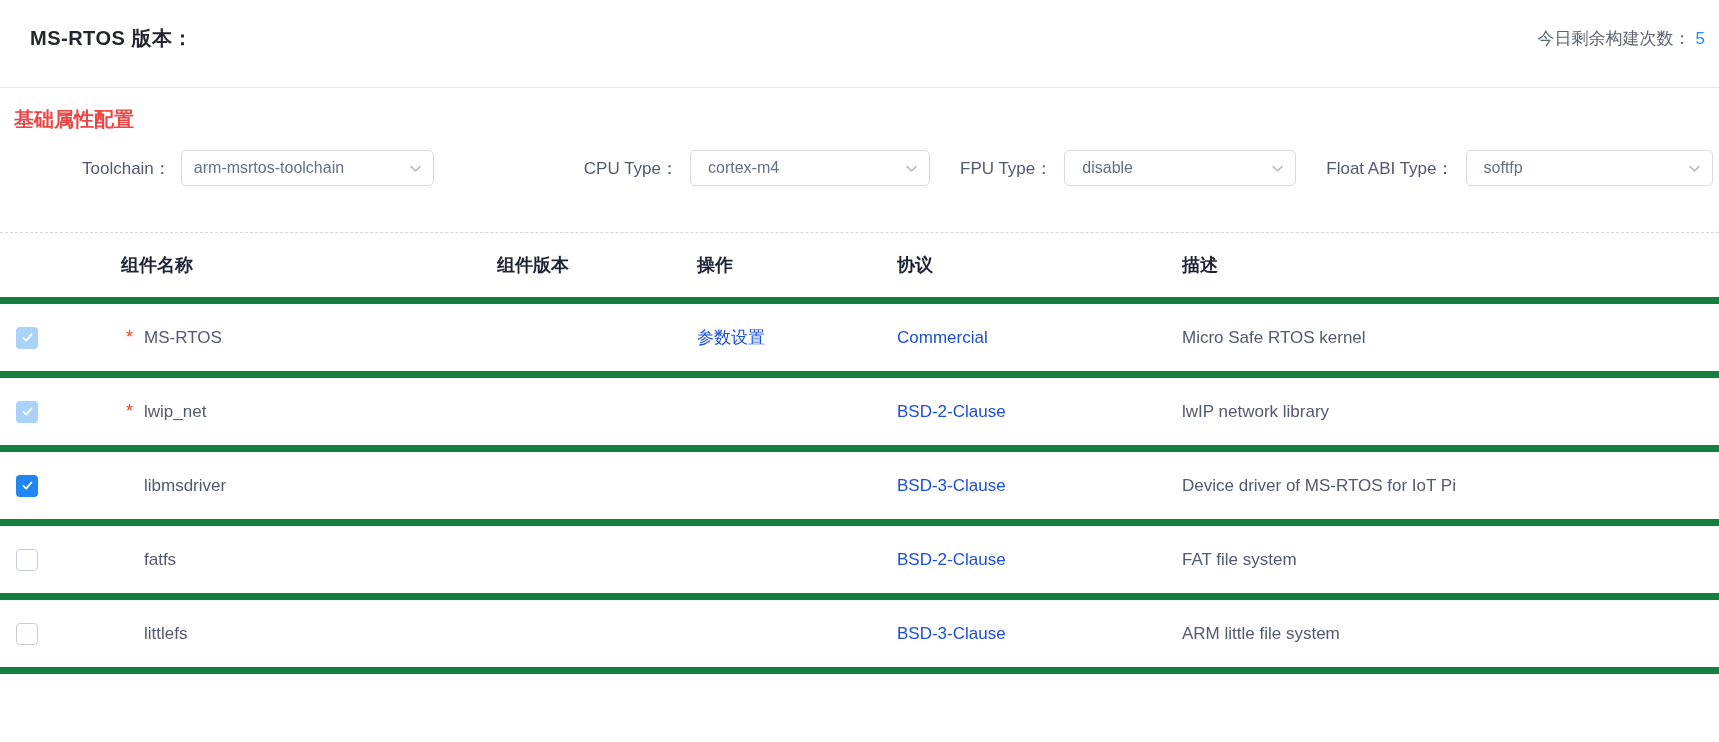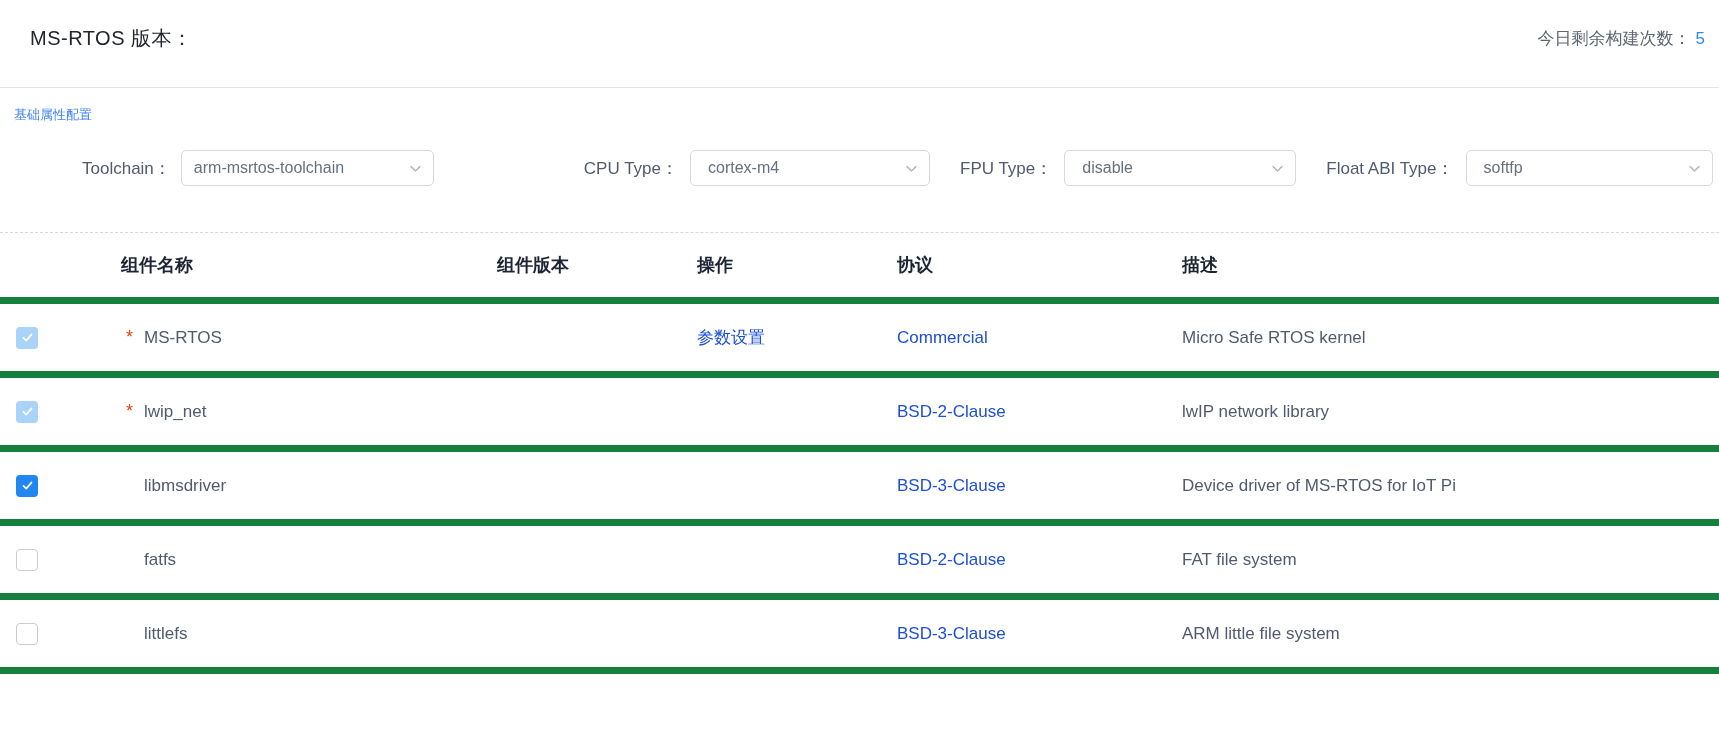--- a/index.html
+++ b/index.html
@@ -11,39 +11,39 @@
   }
 
   
   .topbar {
     height: 88px;
     border-bottom: 1px solid #e1e4e9;
     display: flex; align-items: flex-start;
     padding: 18px 14px 0 30px;
   }
   .topbar-label {
-    font-size: 20px; font-weight: 400; color: #23262d;
+    font-size: 20px; font-weight: 700; color: #23262d;
     line-height: 40px; letter-spacing: 0.5px;
   }
   .select {
     height: 40px; border: 1px solid #d7dbe0; border-radius: 5px;
     background: #fff; display: flex; align-items: center;
     padding: 0 10px 0 17px; color: #66707e; font-size: 16px;
     cursor: pointer; position: relative;
   }
   .select .value { white-space: nowrap; overflow: hidden; }
   .select .arrow { margin-left: auto; flex: 0 0 auto; padding-left: 6px; display: flex; }
   .version-select { width: 282px; margin-left: 14px; }
   .quota { margin-left: auto; font-size: 17px; color: #5c6570; line-height: 42px; }
   .quota .num { color: #2d8cf0; margin-left: 5px; }
 
   
   .section-title {
     margin: 18px 0 0 14px; height: 24px;
-    font-size: 13px; font-weight: 400; color: #3b82f6;
+    font-size: 20px; font-weight: 700; color: #ef4444;
   }
 
   
   .filters {
     display: flex; align-items: center;
     height: 36px; margin: 20px 6px 0 0;
     font-size: 17px; color: #515a6e;
   }
   .filters .select { height: 36px; font-size: 16px; }
   .lbl-toolchain { margin-left: 82px; }

